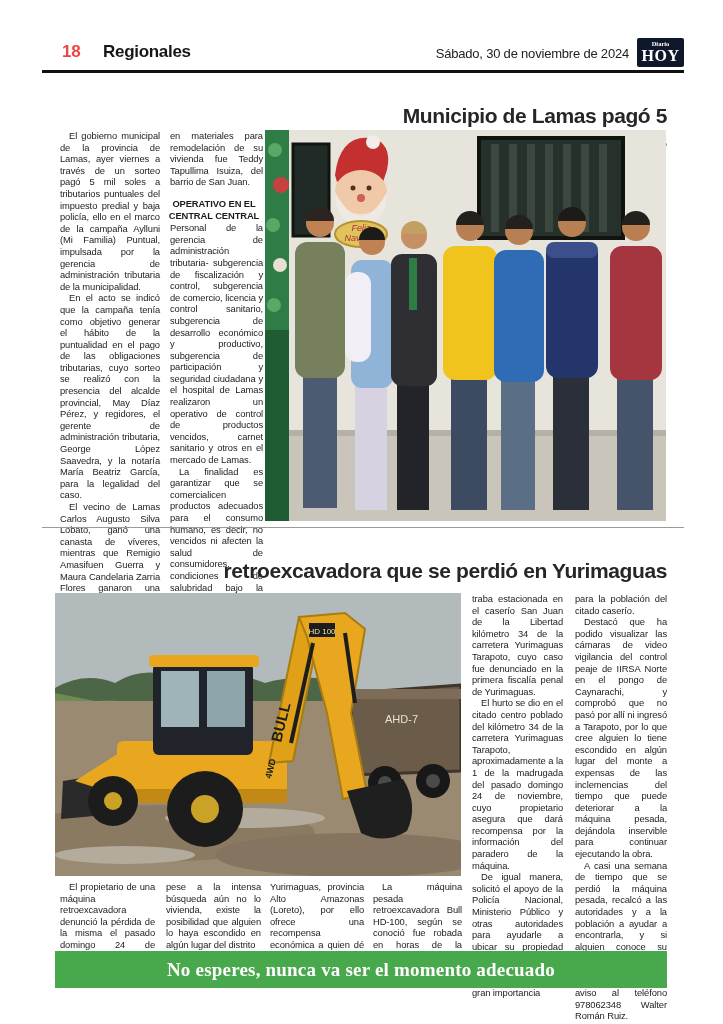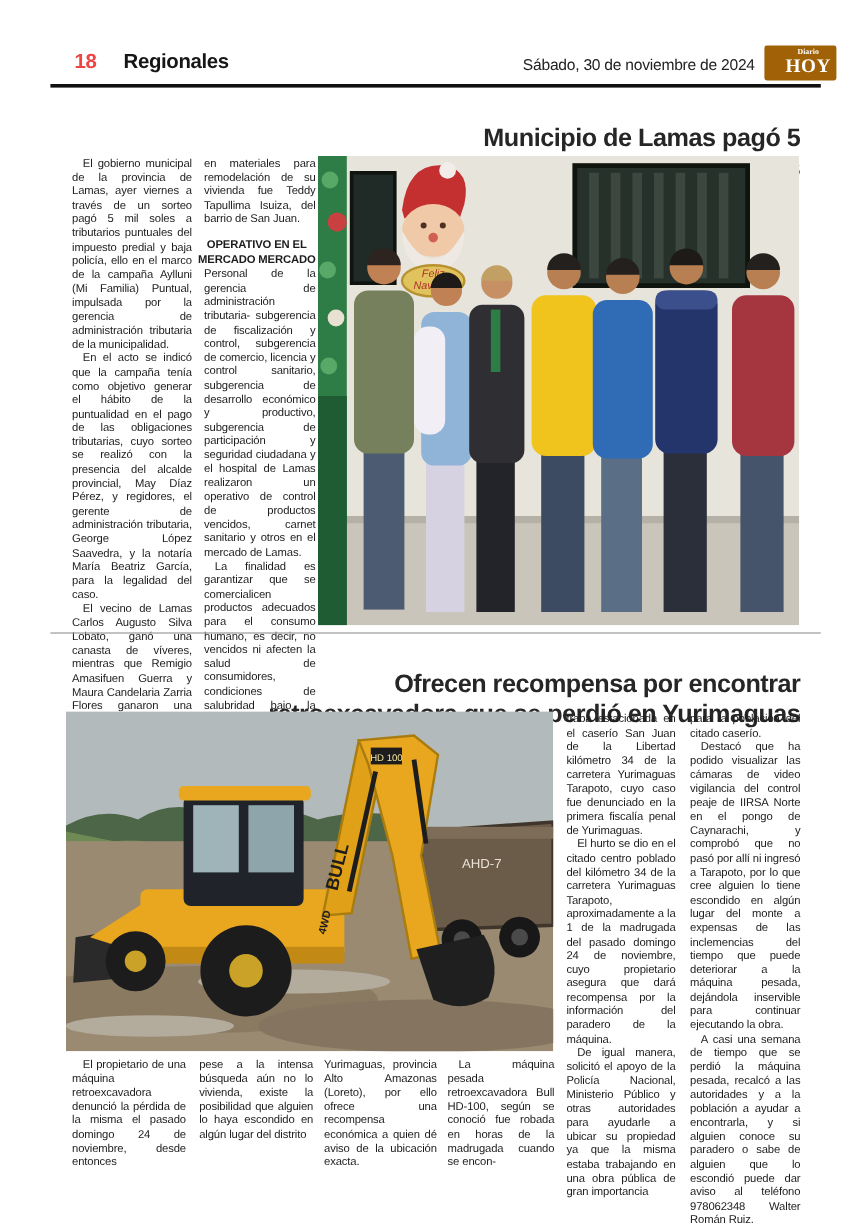--- a/index.html
+++ b/index.html
@@ -30,39 +30,39 @@
   svg text{font-family:"Liberation Sans",sans-serif;}
 </style>
 </head>
 <body>
 
 <div id="page">
 
   <div class="abs pagenum">18</div>
   <div class="abs section">Regionales</div>
   <div class="abs date">Sábado, 30 de  noviembre de 2024</div>
-  <div class="abs logo" style="background-color: #a16207; padding-left: 13px;">
+  <div class="abs logo" style="background-color: #0f172a;">
     <span class="sm">Diario</span>
     <span class="big">HOY</span>
   </div>
   <div class="abs hrule"></div>
 
   <div class="abs headline" style="top:78px;">
     <div>Municipio de Lamas pagó 5</div>
     <div>mil soles a tributarios puntuales</div>
   </div>
 
   <div class="abs col" style="left:55px;top:130px;width:105px;">
     <p>El gobierno municipal de la provincia de Lamas, ayer viernes a través de un sorteo pagó 5 mil soles a tributarios puntuales del impuesto predial y baja policía, ello en el marco de la campaña Aylluni (Mi Familia) Puntual, impulsada por la gerencia de administración tributaria de la municipalidad.</p>
     <p>En el acto se indicó que la campaña tenía como objetivo generar el hábito de la puntualidad en el pago de las obligaciones tributarias, cuyo sorteo se realizó con la presencia del alcalde provincial, May Díaz Pérez, y regidores, el gerente de administración tributaria, George López Saavedra, y la notaría María Beatriz García, para la legalidad del caso.</p>
     <p>El vecino de Lamas Carlos Augusto Silva Lobato, ganó una canasta de víveres, mientras que Remigio Amasifuen Guerra y Maura Candelaria Zarria Flores ganaron una canasta navideña, así mismo el ganador de los 5000 soles</p>
   </div>
   <div class="abs col" style="left:165px;top:130px;width:98px;">
     <p class="cont">en materiales para remodelación de su vivienda fue Teddy Tapullima Isuiza, del barrio de San Juan.</p>
-    <p class="subhead">OPERATIVO EN EL MERCADO MERCADO</p>
+    <p class="subhead">OPERATIVO EN EL CENTRAL CENTRAL</p>
     <p class="cont">Personal de la gerencia de administración tributaria- subgerencia de fiscalización y control, subgerencia de comercio, licencia y control sanitario, subgerencia de desarrollo económico y productivo, subgerencia de participación y seguridad ciudadana y el hospital de Lamas realizaron un operativo de control de productos vencidos, carnet sanitario y otros en el mercado de Lamas.</p>
     <p>La finalidad es garantizar que se comercialicen productos adecuados para el consumo humano, es decir, no vencidos ni afecten la salud de consumidores, condiciones de salubridad bajo la normativa vigente, los operativos continuarán.</p>
   </div>
 
   <div class="abs" style="left:265px;top:130px;width:401px;height:391px;">
     <svg width="401" height="391" viewBox="0 0 401 391">
       <rect x="0" y="0" width="401" height="391" fill="#e7e4db"></rect>
       <rect x="0" y="300" width="401" height="91" fill="#c9c5ba"></rect>
       <rect x="0" y="300" width="401" height="6" fill="#b5b1a6"></rect>
 
@@ -144,21 +144,20 @@
         <rect x="345" y="116" width="52" height="134" rx="12" fill="#a5353f"></rect>
         <circle cx="371" cy="97" r="14" fill="#b87f52"></circle>
         <path d="M357 95 A14 14 0 0 1 385 95 Z" fill="#23201d"></path>
       </g>
     </svg>
   </div>
 
   <div class="abs divider"></div>
 
   <div class="abs headline" style="top:533px;">
-    <div>Ofrecen recompensa por encontrar</div>
     <div>retroexcavadora que se perdió en Yurimaguas</div>
   </div>
 
   <div class="abs" style="left:55px;top:593px;width:406px;height:283px;">
     <svg width="406" height="283" viewBox="0 0 406 283">
       <rect x="0" y="0" width="406" height="283" fill="#b8bfbe"></rect>
       <rect x="0" y="0" width="406" height="100" fill="#b2babb"></rect>
 
       <path d="M0 95 Q30 78 60 90 Q90 70 130 88 Q170 74 210 90 Q250 78 300 92 L300 112 L0 112 Z" fill="#4c6647"></path>
       <path d="M0 100 L0 130 L120 126 Q80 104 40 108 Z" fill="#6f8a54"></path>
@@ -229,14 +228,17 @@
   <div class="abs col" style="left:161px;top:881px;width:100px;">
     <p class="cont">pese a la intensa búsqueda aún no lo vivienda, existe la posibilidad que alguien lo haya escondido en algún lugar del distrito</p>
   </div>
   <div class="abs col" style="left:265px;top:881px;width:99px;">
     <p class="cont">Yurimaguas, provincia Alto Amazonas (Loreto), por ello ofrece una recompensa económica a quien dé aviso de la ubicación exacta.</p>
   </div>
   <div class="abs col" style="left:368px;top:881px;width:94px;">
     <p>La máquina pesada retroexcavadora Bull HD-100, según se conoció fue robada en horas de la madrugada cuando se encon-</p>
   </div>
 
+  <div class="abs banner" style="background-color: rgb(71, 168, 76);">
+    <span>No esperes, nunca va ser el momento adecuado</span>
+  </div>
 
 </div>
 
 </body></html>

